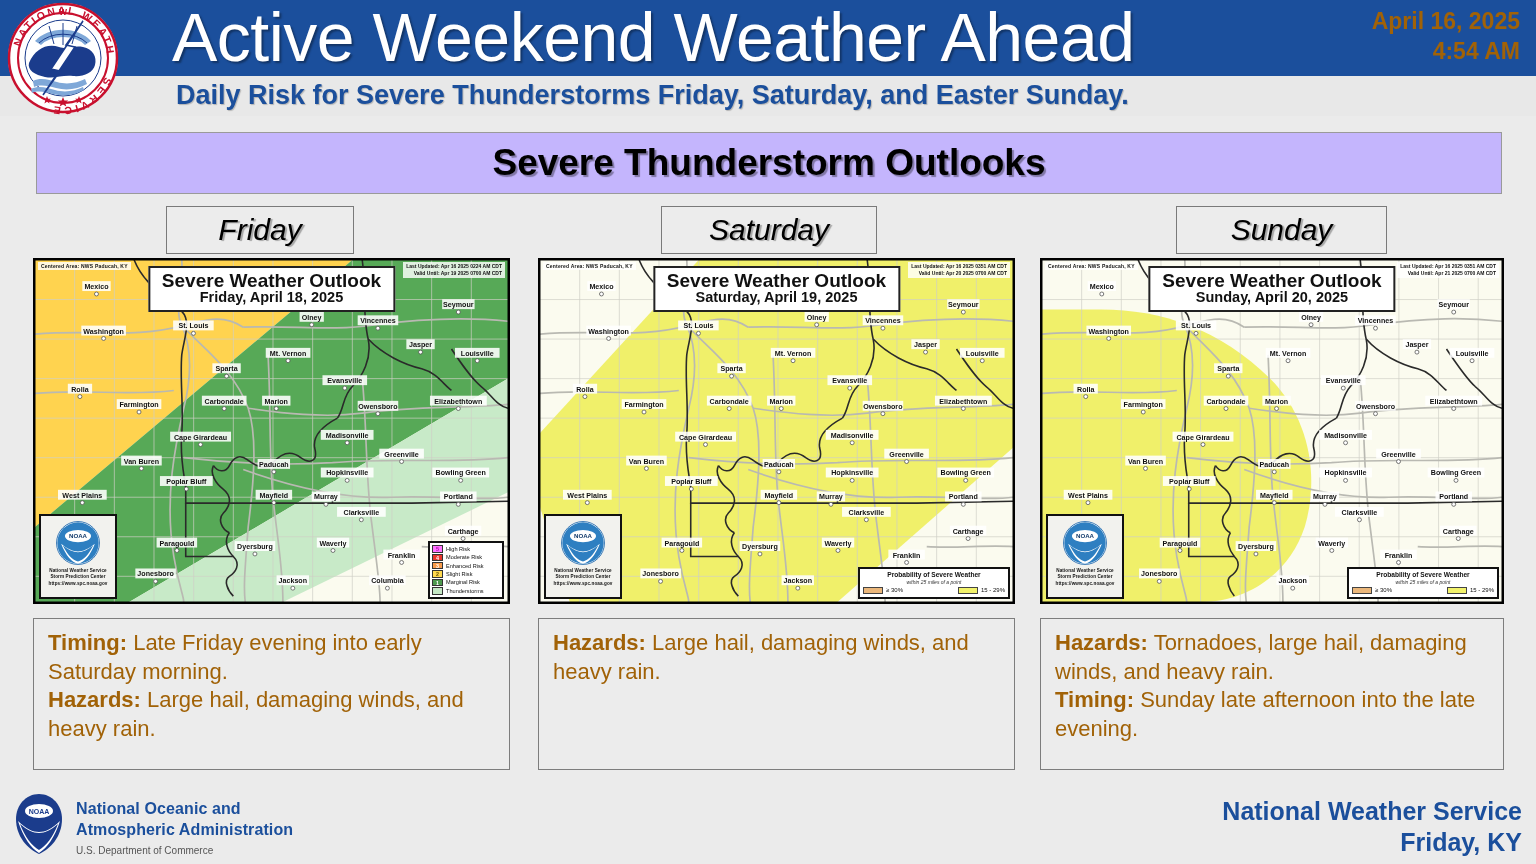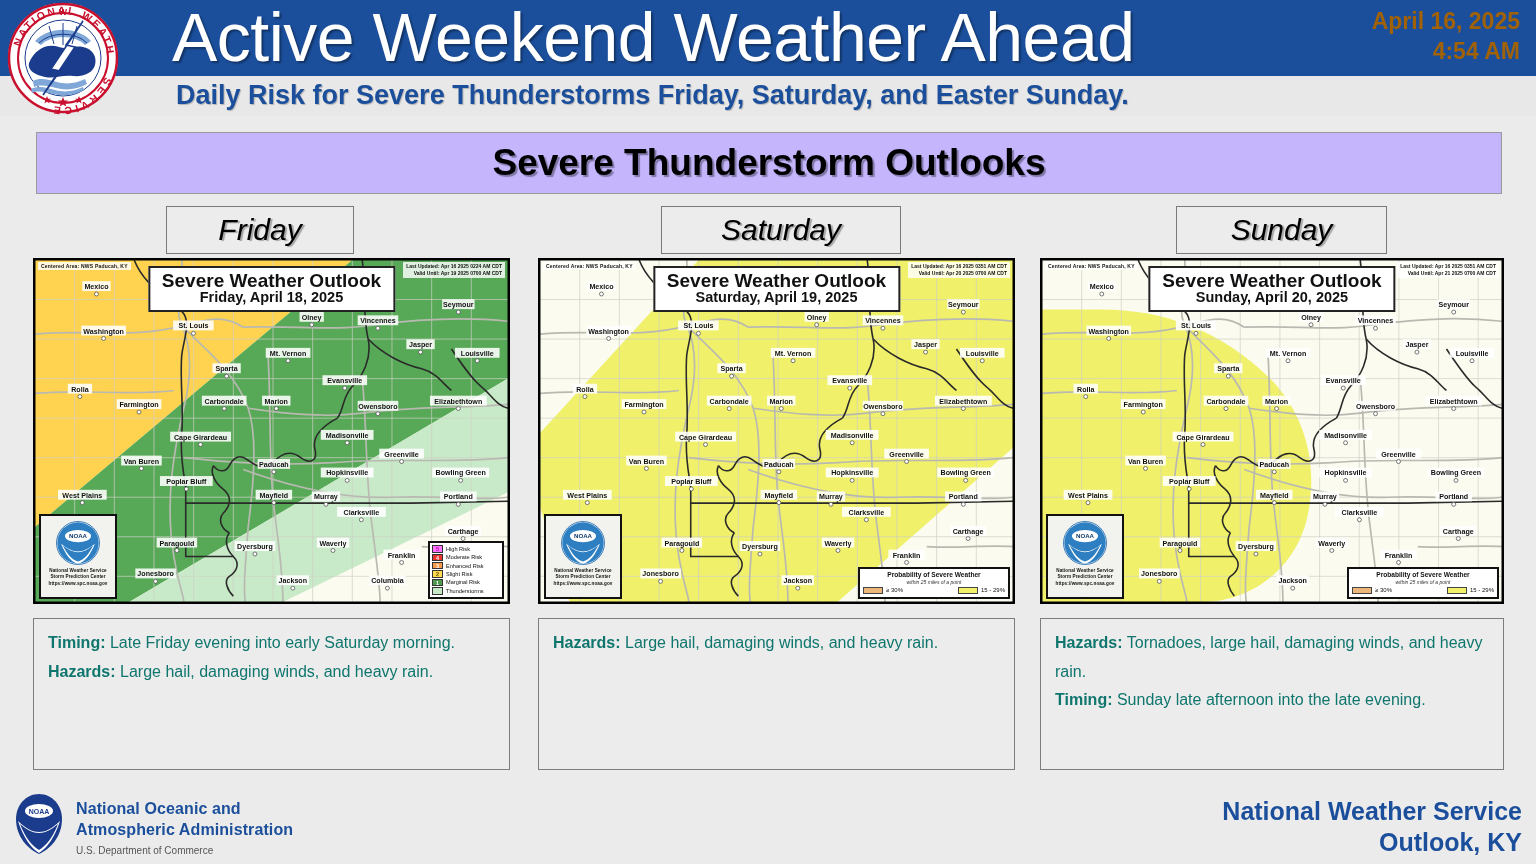--- a/index.html
+++ b/index.html
@@ -57,21 +57,21 @@
   .day-tab {
     position:absolute; top:206px; height:48px;
     background:#ececec; border:1px solid #7a7a7a;
     display:flex; align-items:center; justify-content:center;
   }
   .day-tab span {
     font-size:30px; font-style:italic; color:#000;
     text-shadow:2px 1px 1px rgba(0,0,0,0.3);
   }
   #day-tab-0 { left:166px;  width:188px; }
-  #day-tab-1 { left:661px;  width:240px; }
+  #day-tab-1 { left:661px;  width:216px; }
   #day-tab-2 { left:1176px; width:211px; }
 
   
   .panel { position:absolute; top:258px; }
   #panel-0 { left:33px;   width:477px; }
   #panel-1 { left:538px;  width:477px; }
   #panel-2 { left:1040px; width:464px; }
 
   .map-frame {
     position:relative; width:100%; height:346px;
@@ -145,21 +145,21 @@
   
 
   
   .info-box {
     position:absolute; top:618px; height:152px;
     background:#ececec; border:1px solid #7d7d7d;
     padding:10px 12px 0 14px;
   }
   #info-0 { left:33px;   width:477px; }
   .info-box p {
-    margin:0; font-size:16px; color:#0f766e; line-height:28.5px;
+    margin:0; font-size:22px; color:#a16207; line-height:28.5px;
   }
   .info-box b { font-weight:bold; }
 
   
   .footer {
     position:absolute; left:0; bottom:0; width:1536px; height:80px;
     background:#ebebeb;
   }
   .footer-noaa-mark { position:absolute; left:10px; top:9px; width:58px; height:62px; }
   .footer-noaa-text { position:absolute; left:76px; top:14px; }
@@ -909,15 +909,15 @@
     <path d="M8 28 C13 44 21 55 29 60 C37 55 45 44 50 28 C42 36 35 39 29 39 C23 39 16 36 8 28 z" fill="#ffffff"></path>
     <path d="M10 31 C15 44 22 53 29 57 C36 53 43 44 48 31 C41 37 35 40 29 40 C23 40 17 37 10 31 z" fill="#1B3C8C"></path>
   </svg>
   <div class="footer-noaa-text">
     <div class="fl1">National Oceanic and</div>
     <div class="fl2">Atmospheric Administration</div>
     <div class="fl3">U.S. Department of Commerce</div>
   </div>
   <div class="footer-right">
     <div class="fr1">National Weather Service</div>
-    <div class="fr2">Outlook, KY</div>
+    <div class="fr2">Friday, KY</div>
   </div>
 </div>
 
 </body></html>

